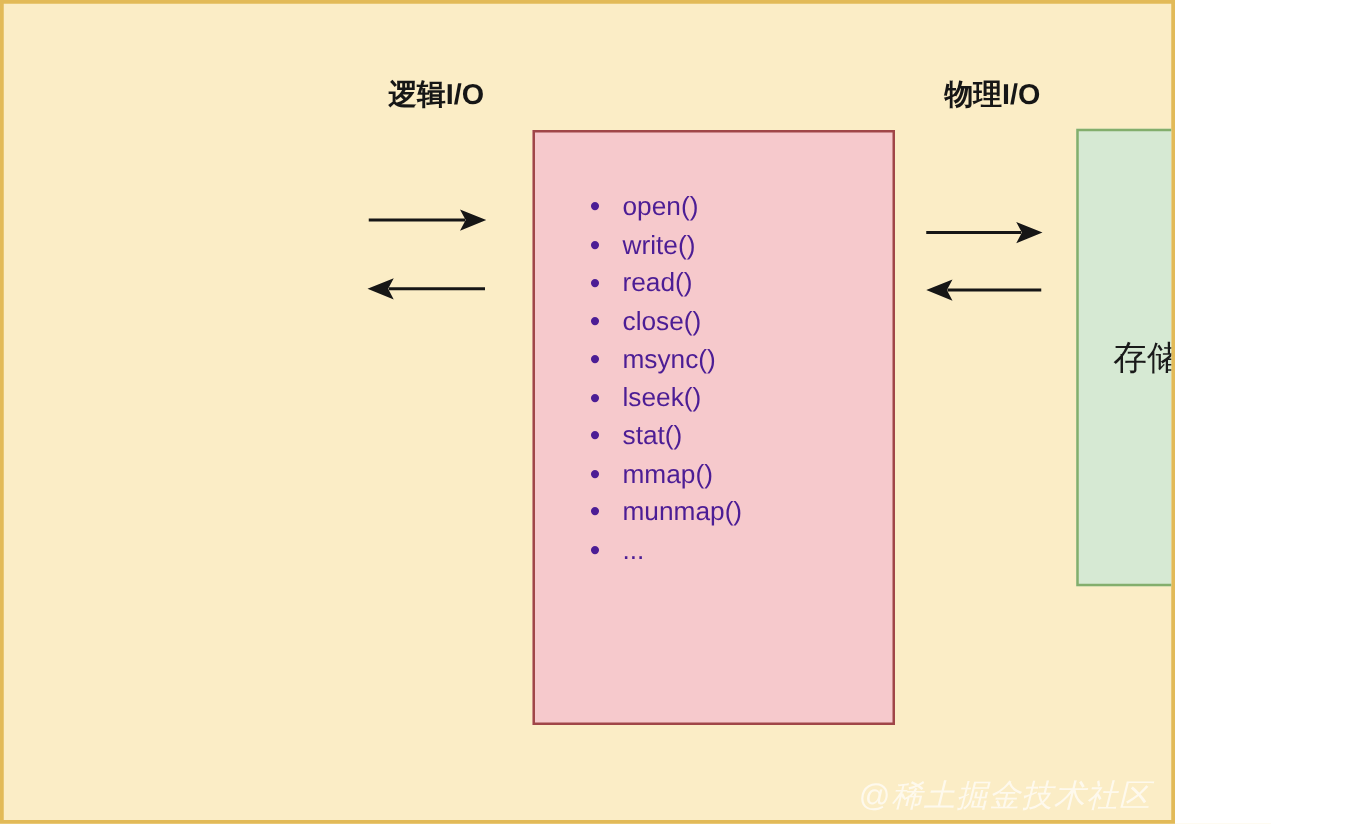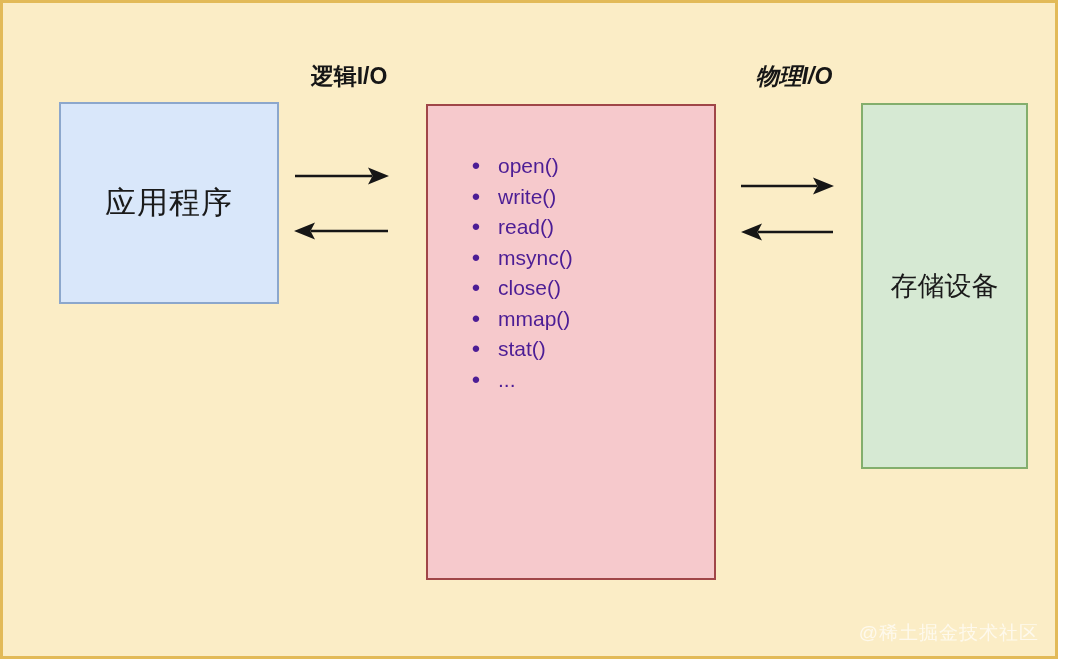--- a/index.html
+++ b/index.html
@@ -2,21 +2,21 @@
 <html><head>
 <meta charset="utf-8">
 <style>
   html,body { margin:0; padding:0; }
   body {
     font-family: "Liberation Sans", "DejaVu Sans", sans-serif;
     background:#ffffff;
   }
   .canvas {
     position:relative;
-    width:1058px; height:659px;
+    width:940px; height:659px;
     box-sizing:border-box;
     background:#FBEDC6;
     border:3px solid #E2BA58;
     overflow:hidden;
   }
   .box {
     position:absolute;
     box-sizing:border-box;
     color:#1A1A1A;
   }
@@ -61,56 +61,56 @@
     text-align:center;
   }
   .flow-label {
     position:absolute;
     transform:translate(-50%,-50%);
     font-size:23px; font-weight:600;
     color:#161616;
     white-space:nowrap;
   }
   .flow-label.logical  { left:346px; top:73px; }
-  .flow-label.physical { left:791px; top:73px;font-style:italic; }
+  .flow-label.physical { left:791px; top:73px; }
   .arrow-layer {
     position:absolute; left:0; top:0;
     width:1080px; height:659px;
     pointer-events:none;
   }
   .watermark {
     position:absolute;
     right:16px; top:617px;
-    font-size:19px;
+    font-size:25px;
     color:rgba(255,255,255,0.68);
     letter-spacing:1px;
     white-space:nowrap;
+    font-style:italic;
   }
 </style>
 </head>
 <body>
 
 <div class="canvas">
 
   <div class="flow-label logical">逻辑I/O</div>
   <div class="flow-label physical">物理I/O</div>
 
-  <div class="box app-box">
-    <span>应用程序</span>
-  </div>
 
   <div class="box syscalls-box">
     <ul>
       <li>open()</li>
       <li>write()</li>
       <li>read()</li>
+      <li>close()</li>
       <li>msync()</li>
-      <li>close()</li>
+      <li>lseek()</li>
+      <li>stat()</li>
       <li>mmap()</li>
-      <li>stat()</li>
+      <li>munmap()</li>
       <li>...</li>
     </ul>
   </div>
 
   <div class="box storage-box">
     <span>存储设备</span>
   </div>
 
   <svg class="arrow-layer" viewBox="0 0 1080 659" xmlns="http://www.w3.org/2000/svg">
 

